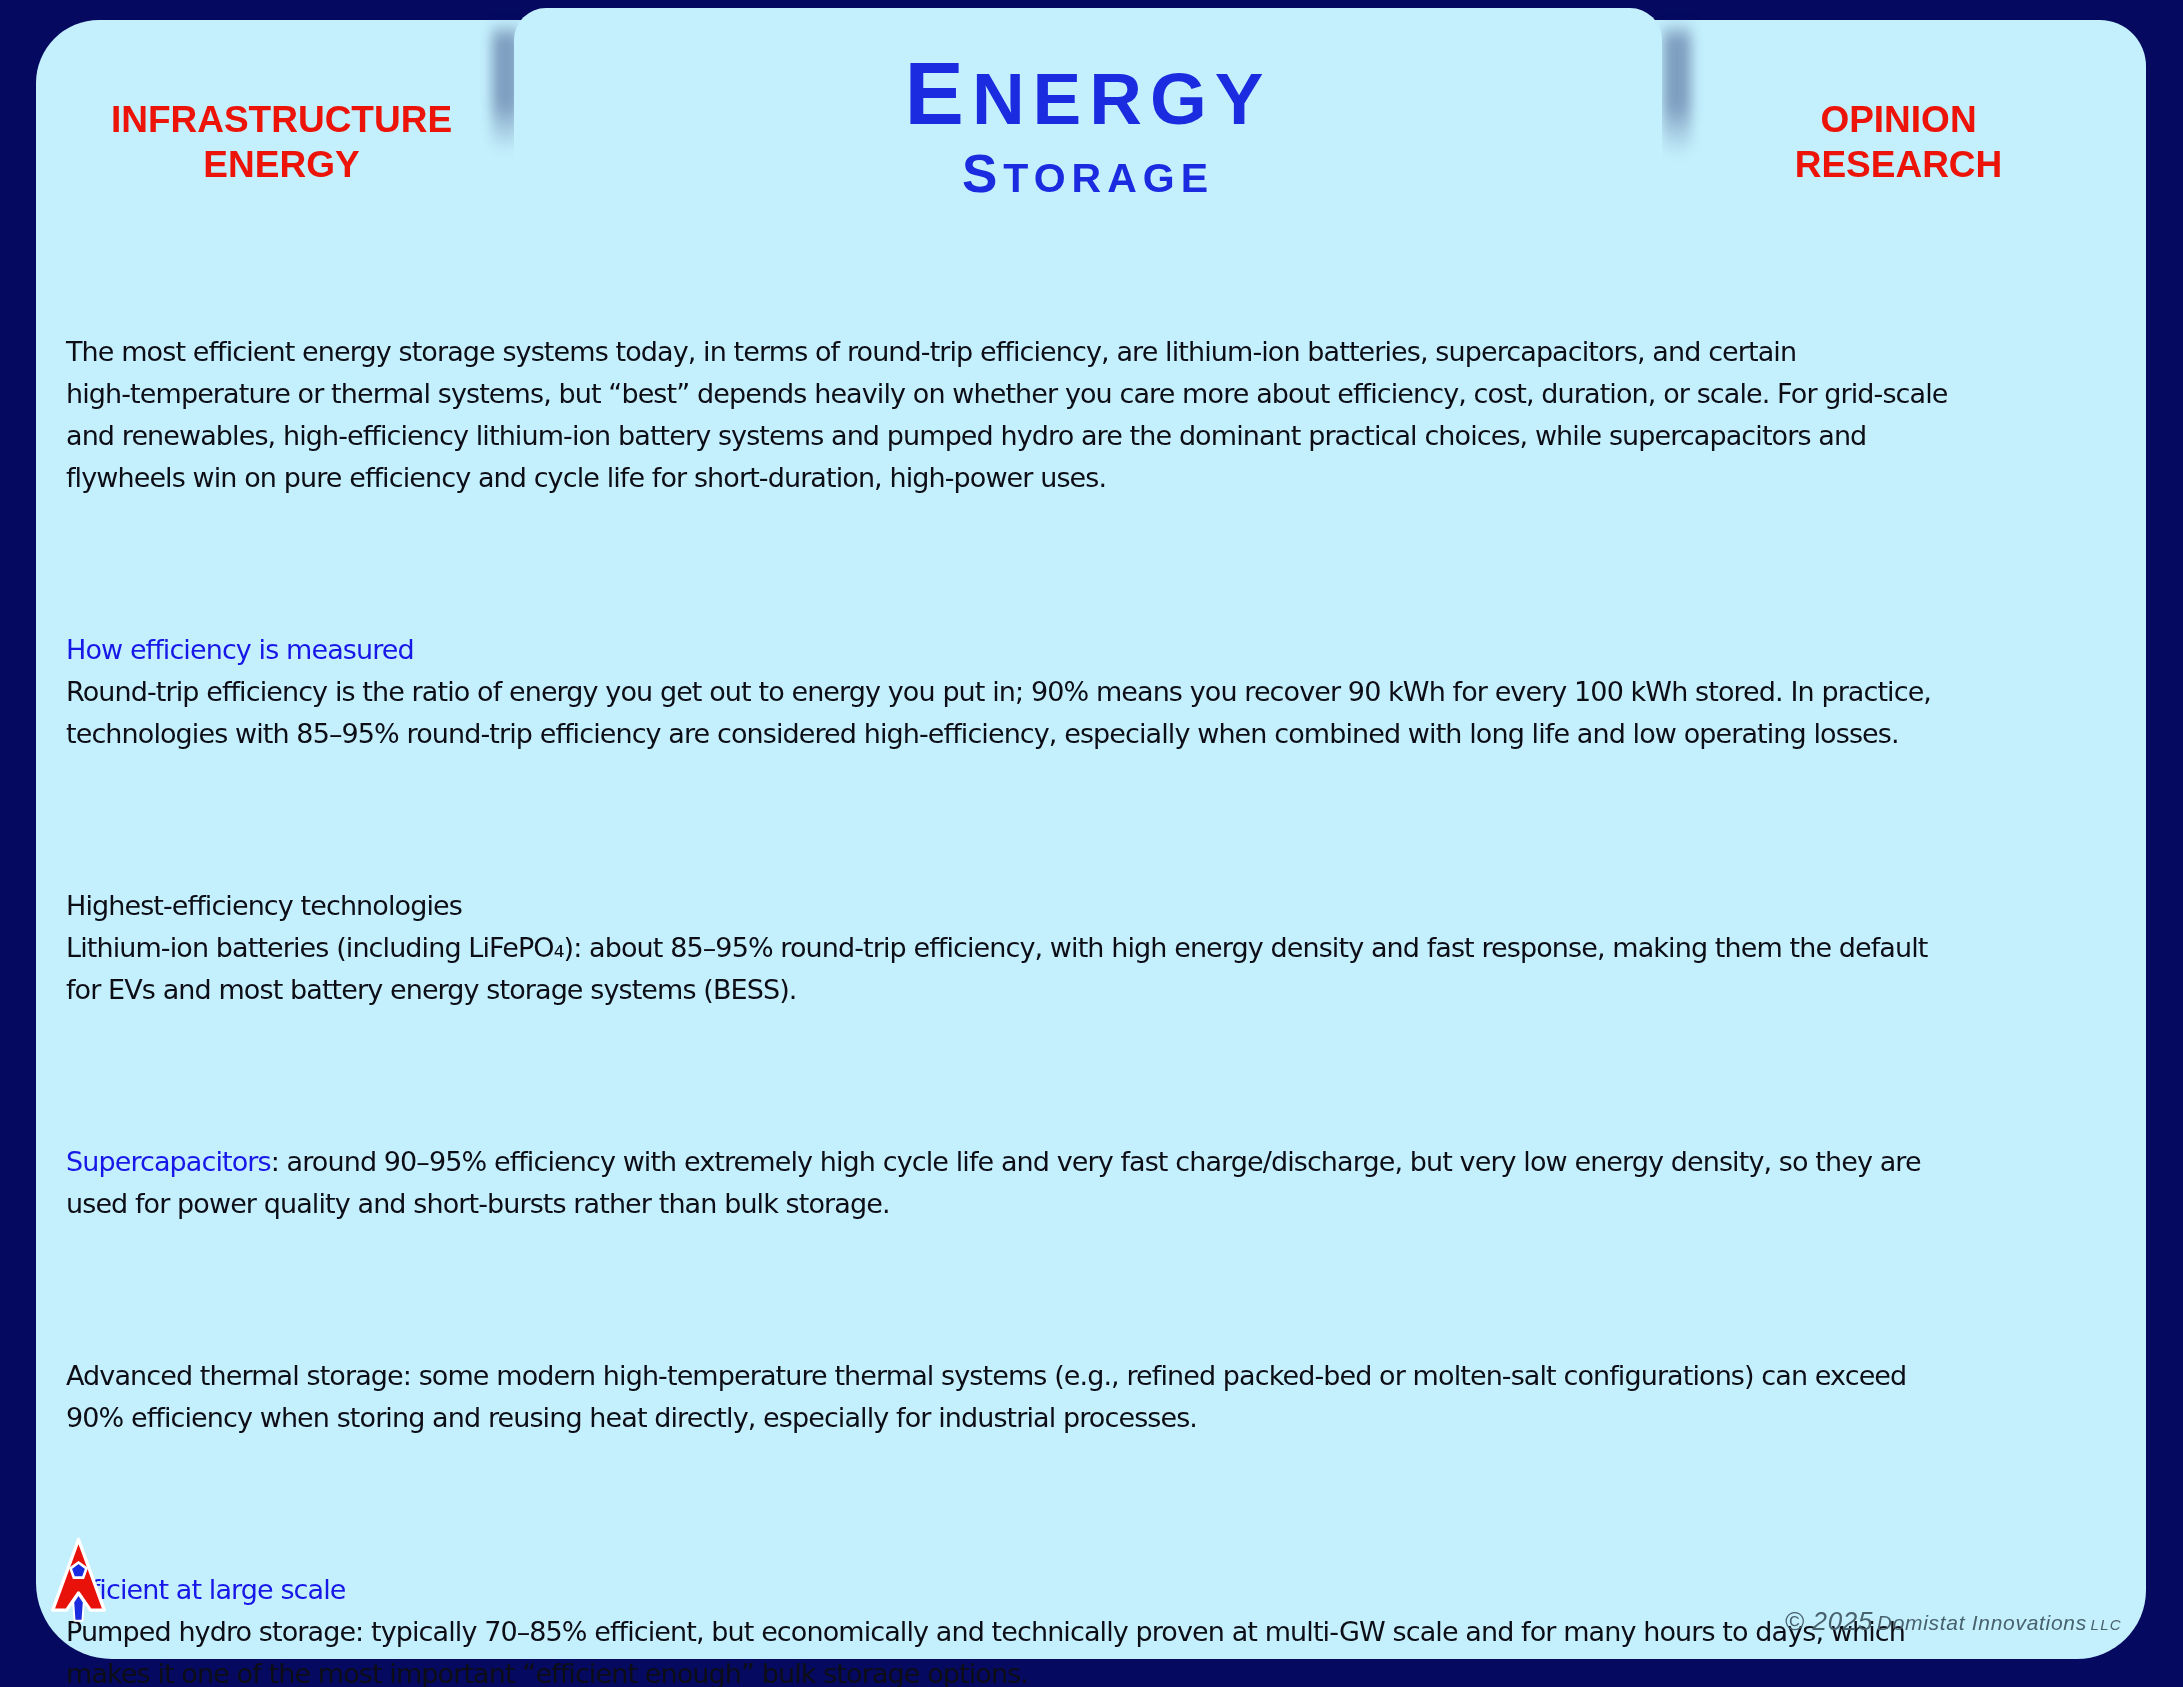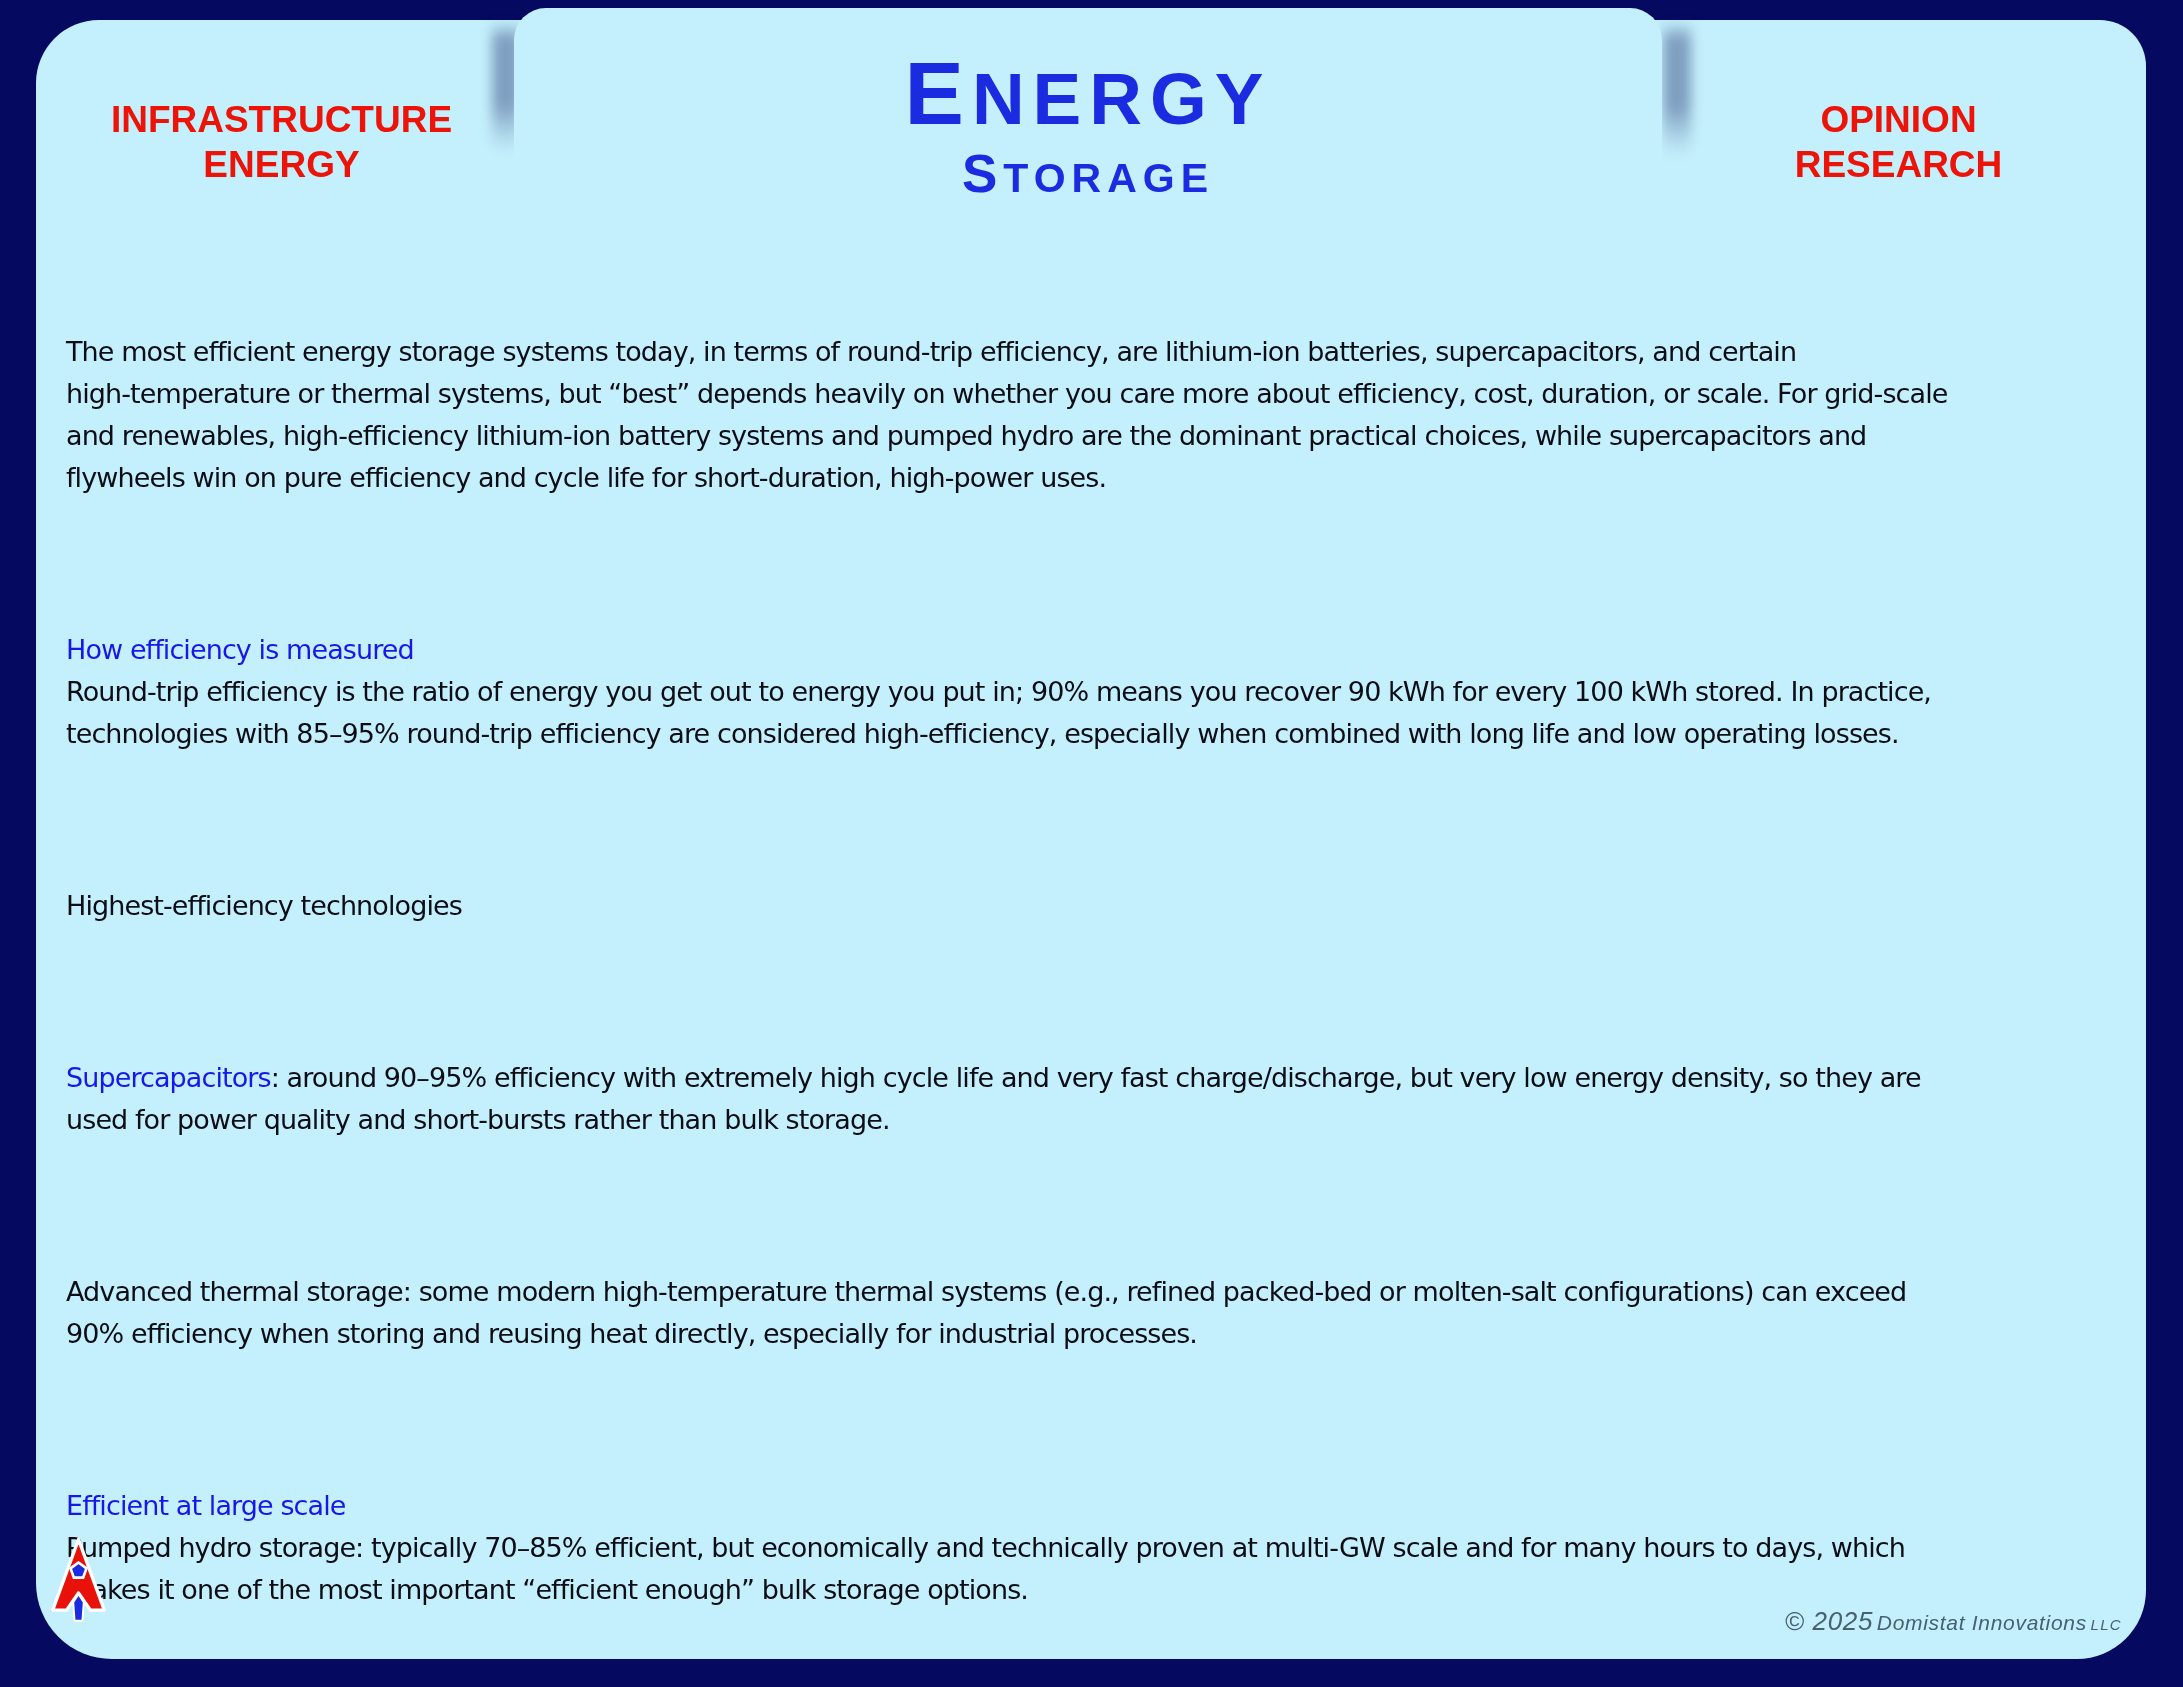--- a/index.html
+++ b/index.html
@@ -101,21 +101,22 @@
 
   <div class="body-text">
     <p><span>The most efficient energy storage systems today, in terms of round-trip efficiency, are lithium-ion batteries, supercapacitors, and certain
 high-temperature or thermal systems, but “best” depends heavily on whether you care more about efficiency, cost, duration, or scale. For grid-scale
 and renewables, high-efficiency lithium-ion battery systems and pumped hydro are the dominant practical choices, while supercapacitors and
 flywheels win on pure efficiency and cycle life for short-duration, high-power uses.</span></p>
 
     <p><span class="h-blue">How efficiency is measured</span><br><span>Round-trip efficiency is the ratio of energy you get out to energy you put in; 90% means you recover 90 kWh for every 100 kWh stored. In practice,
 technologies with 85–95% round-trip efficiency are considered high-efficiency, especially when combined with long life and low operating losses.</span></p>
 
-    <p><span>Highest-efficiency technologies</span><br></p>
+    <p><span>Highest-efficiency technologies</span><br><span>Lithium-ion batteries (including LiFePO₄): about 85–95% round-trip efficiency, with high energy density and fast response, making them the default
+for EVs and most battery energy storage systems (BESS).</span></p>
 
     <p><span class="h-blue">Supercapacitors</span><span>: around 90–95% efficiency with extremely high cycle life and very fast charge/discharge, but very low energy density, so they are
 used for power quality and short-bursts rather than bulk storage.</span></p>
 
     <p><span>Advanced thermal storage: some modern high-temperature thermal systems (e.g., refined packed-bed or molten-salt configurations) can exceed
 90% efficiency when storing and reusing heat directly, especially for industrial processes.</span></p>
 
     <p><span class="h-blue">Efficient at large scale</span><br><span>Pumped hydro storage: typically 70–85% efficient, but economically and technically proven at multi-GW scale and for many hours to days, which
 makes it one of the most important “efficient enough” bulk storage options.</span></p>
 

